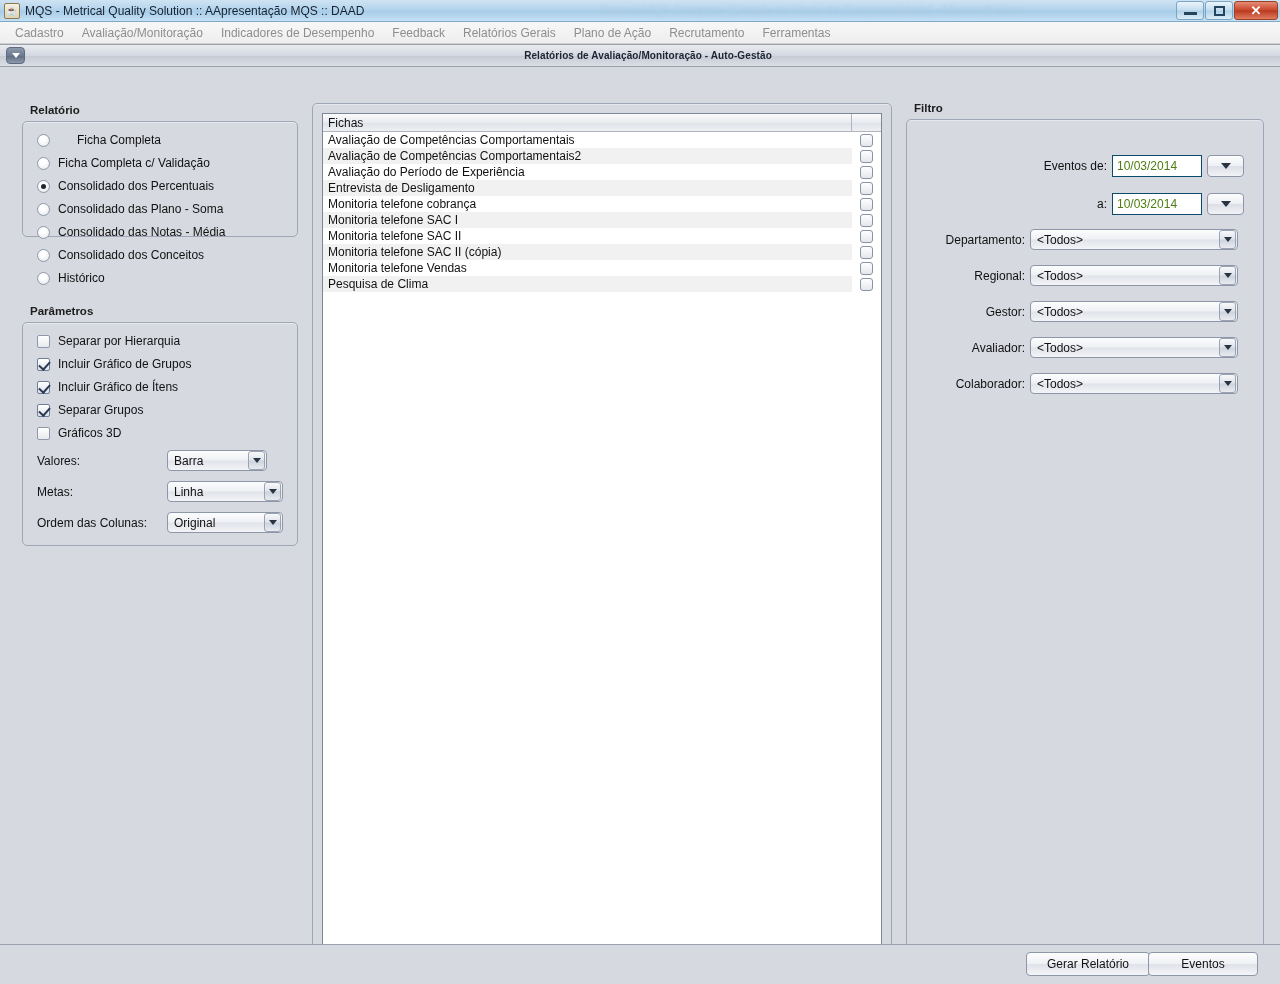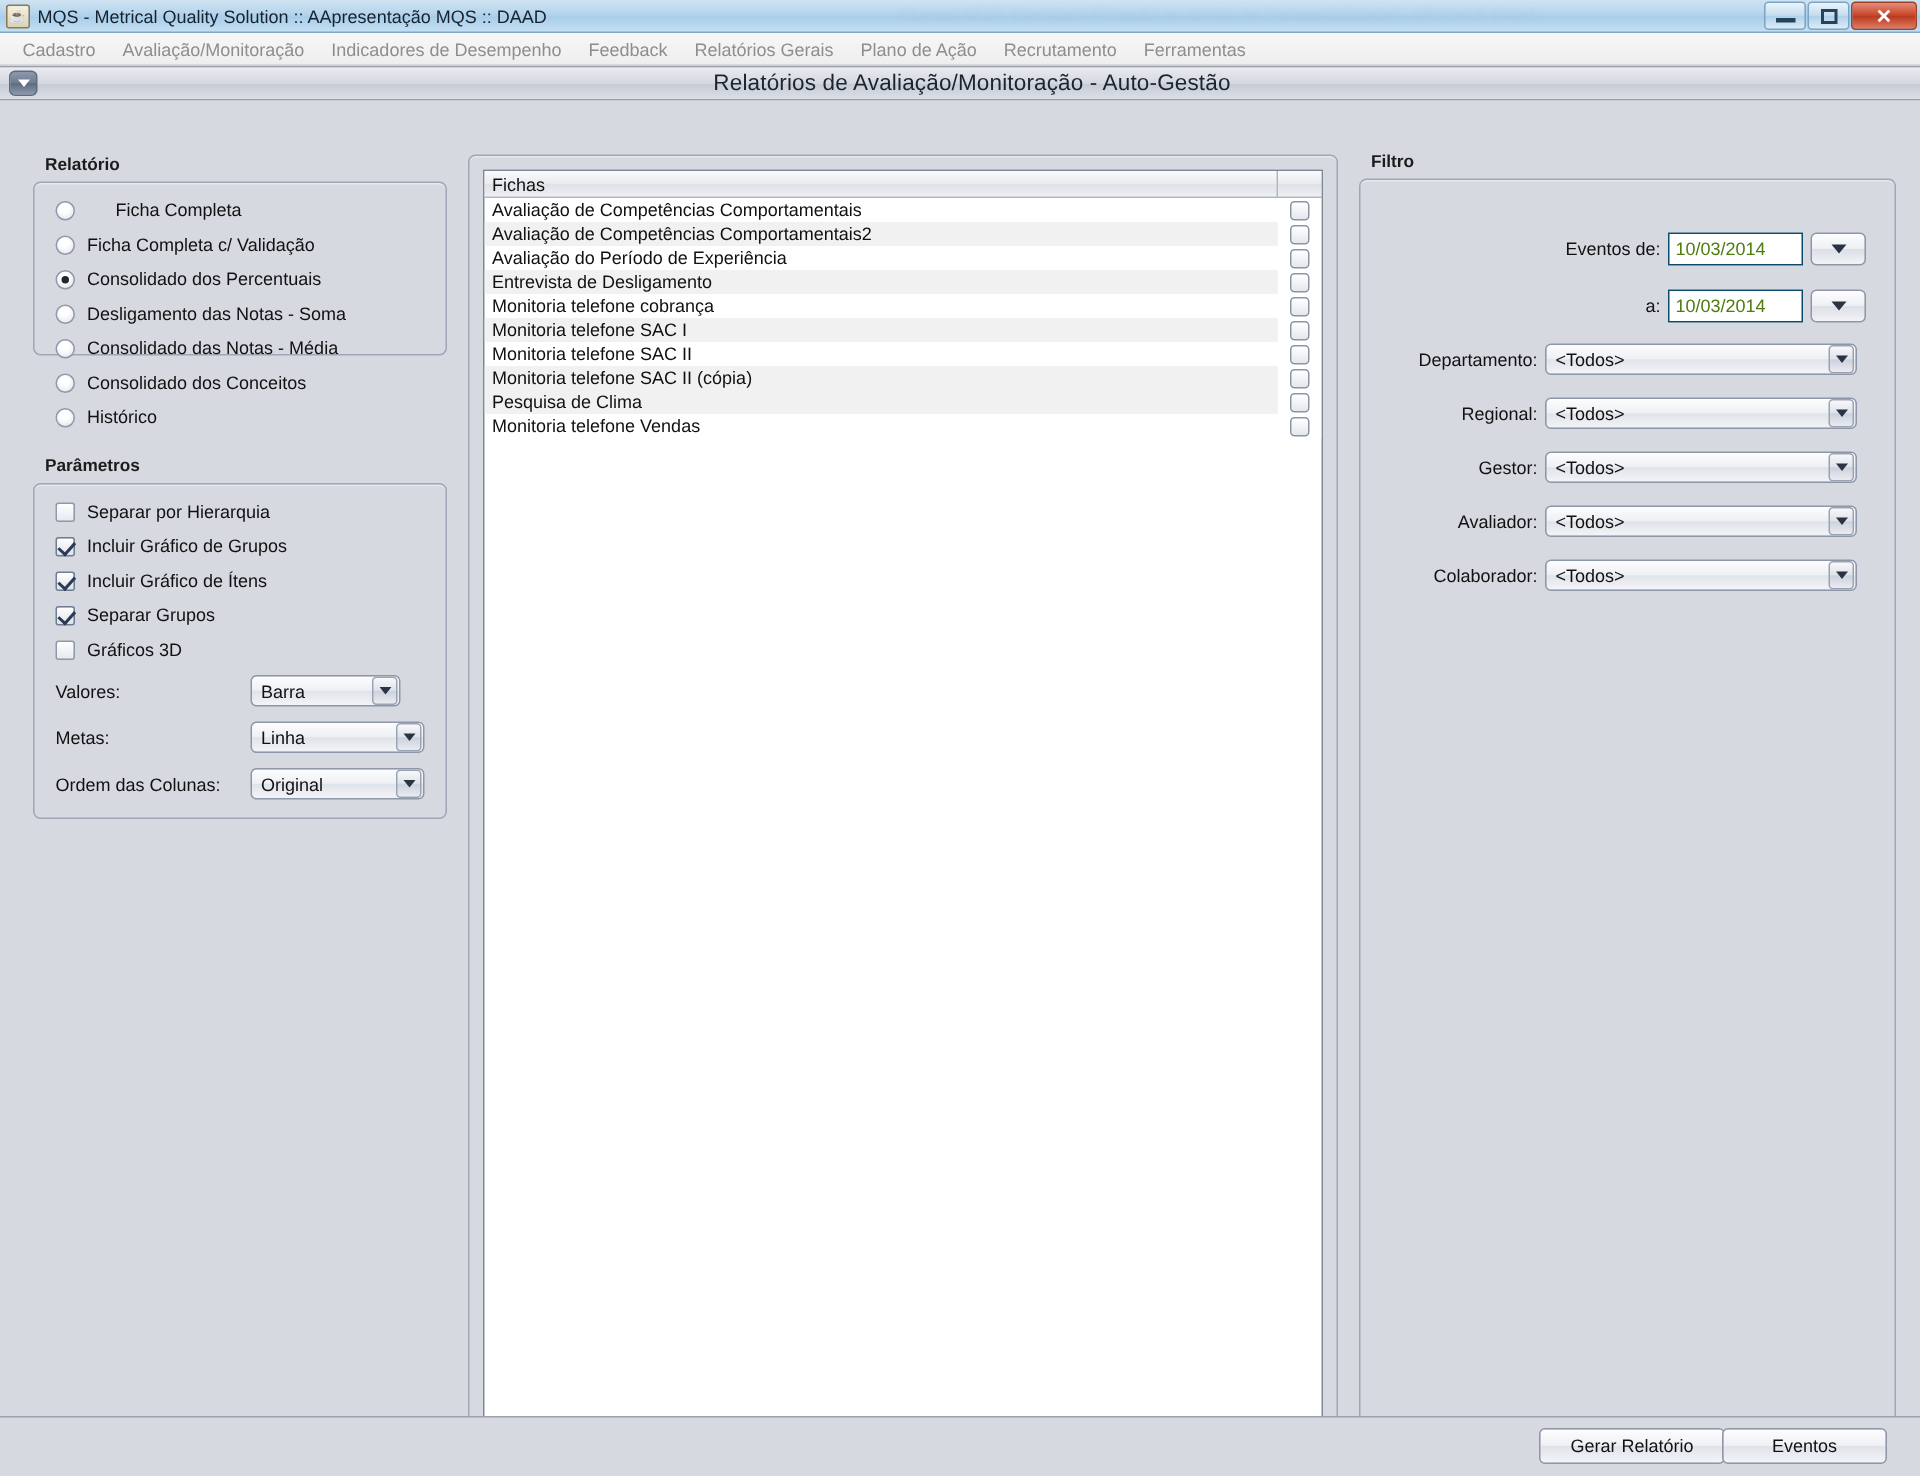--- a/index.html
+++ b/index.html
@@ -70,21 +70,21 @@
     background: #d6d9e0;
     border-top: 1px solid #9aa0ac;
   }
   .iframe-title {
     position: relative; height: 22px; width: 1280px;
     background: linear-gradient(to bottom,#e9ebef 0%, #d3d7e0 52%, #c6cbd6 53%, #dbdee5 100%);
     border-bottom: 1px solid #9aa0ac;
     display: flex; align-items: center; justify-content: center;
   }
   .iframe-title .ift-text {
-    font-size: 15px; font-weight: normal; color: #1d2430; letter-spacing: .1px; padding-left: 16px;
+    font-size: 10px; font-weight: bold; color: #1d2430; letter-spacing: .1px; padding-left: 16px;
   }
   .ift-btn {
     position: absolute; left: 6px; top: 2px; width: 19px; height: 17px;
     border: 1px solid #5f6b7e; border-radius: 4px;
     background: linear-gradient(to bottom,#8e99ac,#6d7a8f 50%,#5e6b80 51%,#8d99ab);
     display: flex; align-items: center; justify-content: center;
   }
   .ift-btn .tri { width:0;height:0;border-left:4px solid transparent;border-right:4px solid transparent;border-top:5px solid #fff; }
 
   .iframe-body {
@@ -265,21 +265,21 @@
         <div class="radio-row" style="left:14px; top:34px;">
           <span class="radio"></span>
           <span class="radio-label">Ficha Completa c/ Validação</span>
         </div>
         <div class="radio-row" style="left:14px; top:57px;">
           <span class="radio on"></span>
           <span class="radio-label">Consolidado dos Percentuais</span>
         </div>
         <div class="radio-row" style="left:14px; top:80px;">
           <span class="radio"></span>
-          <span class="radio-label">Desligamento das Notas - Soma</span>
+          <span class="radio-label">Consolidado das Plano - Soma</span>
         </div>
         <div class="radio-row" style="left:14px; top:103px;">
           <span class="radio"></span>
           <span class="radio-label">Consolidado das Notas - Média</span>
         </div>
         <div class="radio-row" style="left:14px; top:126px;">
           <span class="radio"></span>
           <span class="radio-label">Consolidado dos Conceitos</span>
         </div>
         <div class="radio-row" style="left:14px; top:149px;">
@@ -387,28 +387,28 @@
             <div class="tc2">
                 <span class="cell-box"></span>
               </div>
           </div>
           <div class="trow alt">
             <div class="tc1">Monitoria telefone SAC II (cópia)</div>
             <div class="tc2">
                 <span class="cell-box"></span>
               </div>
           </div>
+          <div class="trow">
+            <div class="tc1">Monitoria telefone Vendas</div>
+            <div class="tc2">
+                <span class="cell-box"></span>
+              </div>
+          </div>
           <div class="trow alt">
             <div class="tc1">Pesquisa de Clima</div>
-            <div class="tc2">
-                <span class="cell-box"></span>
-              </div>
-          </div>
-          <div class="trow">
-            <div class="tc1">Monitoria telefone Vendas</div>
             <div class="tc2">
                 <span class="cell-box"></span>
               </div>
           </div>
         </div>
       </div>
     </div>
 
     <div class="tpanel" style="left:906px; top:36px; width:358px; height:868px;">
       <div class="tp-legend">Filtro</div>

